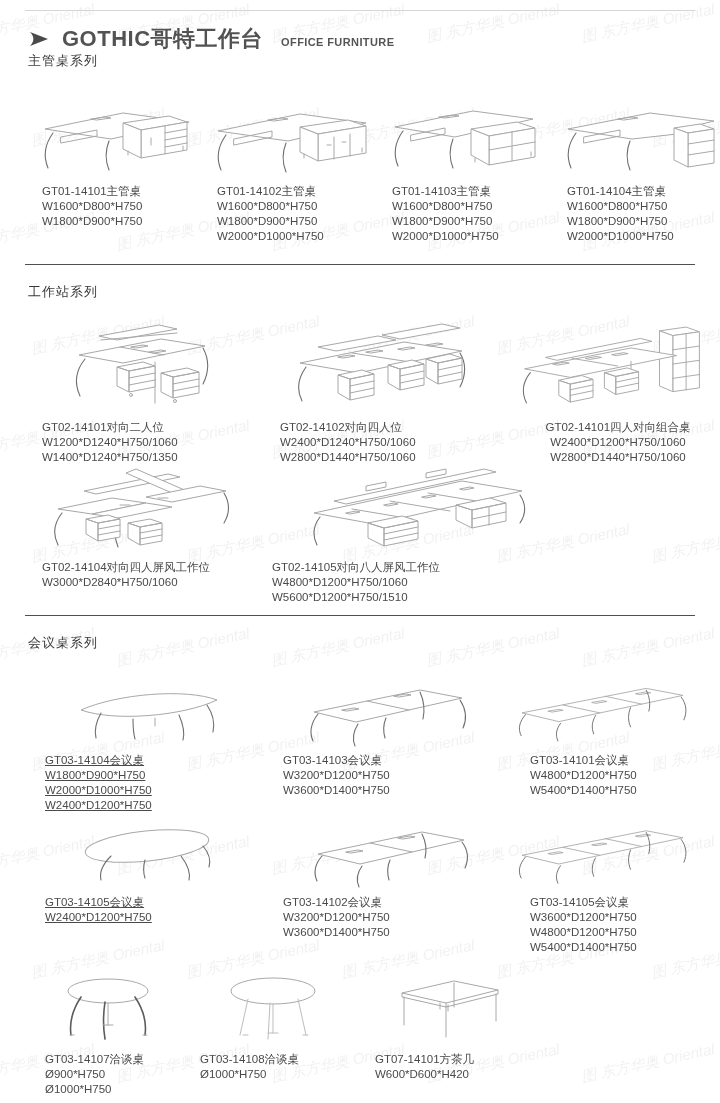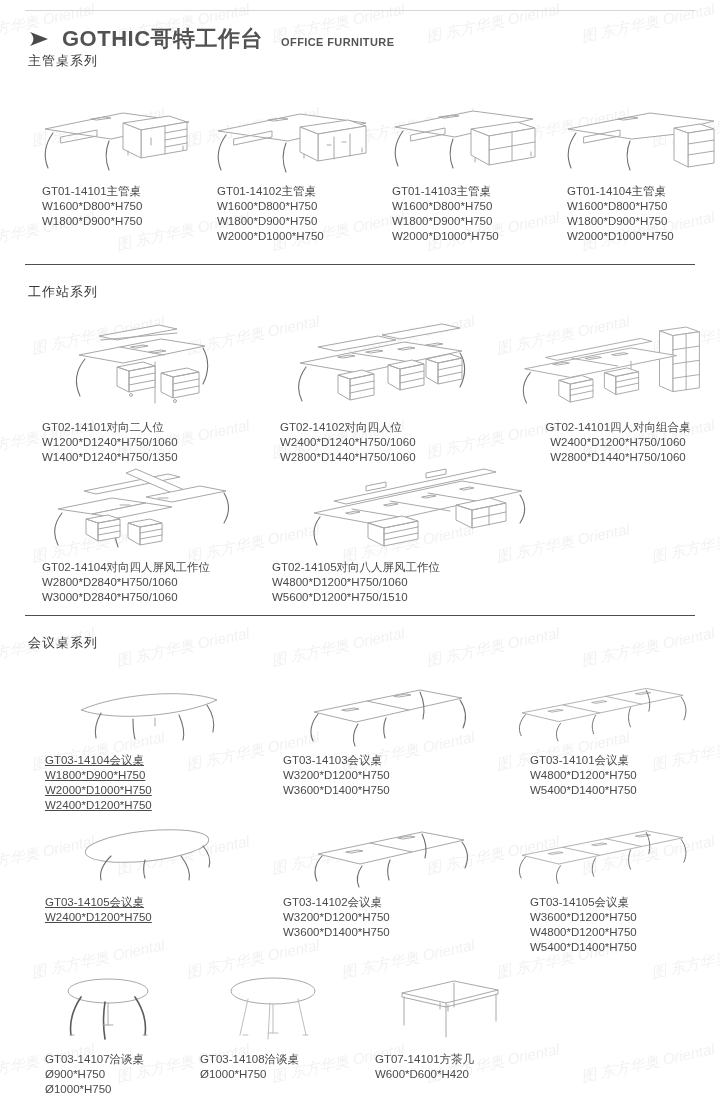--- a/index.html
+++ b/index.html
@@ -322,21 +322,20 @@
         <path class="d" d="M174,36 C180,46 180,56 174,66"></path>
         <path class="d" d="M68,62 C64,72 64,80 68,90"></path>
         <path class="f" d="M36,62 L58,58 L70,62 L48,66 Z M48,66 L70,62 L70,80 L48,84 Z M36,62 L48,66 L48,84 L36,77 Z"></path>
         <path class="s" d="M48,72 L70,68 M48,78 L70,74"></path>
         <path class="f" d="M78,66 L100,62 L112,66 L90,70 Z M90,70 L112,66 L112,84 L90,88 Z M78,66 L90,70 L90,88 L78,81 Z"></path>
         <path class="s" d="M90,76 L112,72 M90,82 L112,78"></path>
       </svg>
     </div>
     <div class="cap">
       <div class="code">GT02-14104对向四人屏风工作位</div>
-      <div class="dim">W2800*D2840*H750/1060</div>
       <div class="dim">W3000*D2840*H750/1060</div>
     </div>
   </div>
 
   <div class="card w320">
     <div class="art h95">
       <svg width="220" height="98" viewBox="0 0 220 98">
         <path class="f" d="M24,44 L174,12 L186,15 L36,47 Z"></path>
         <path class="f" d="M56,34 L76,30 L76,25 L56,29 Z M116,21 L136,17 L136,12 L116,16 Z"></path>
         <path class="f" d="M4,56 L152,24 L212,34 L64,67 Z"></path>

